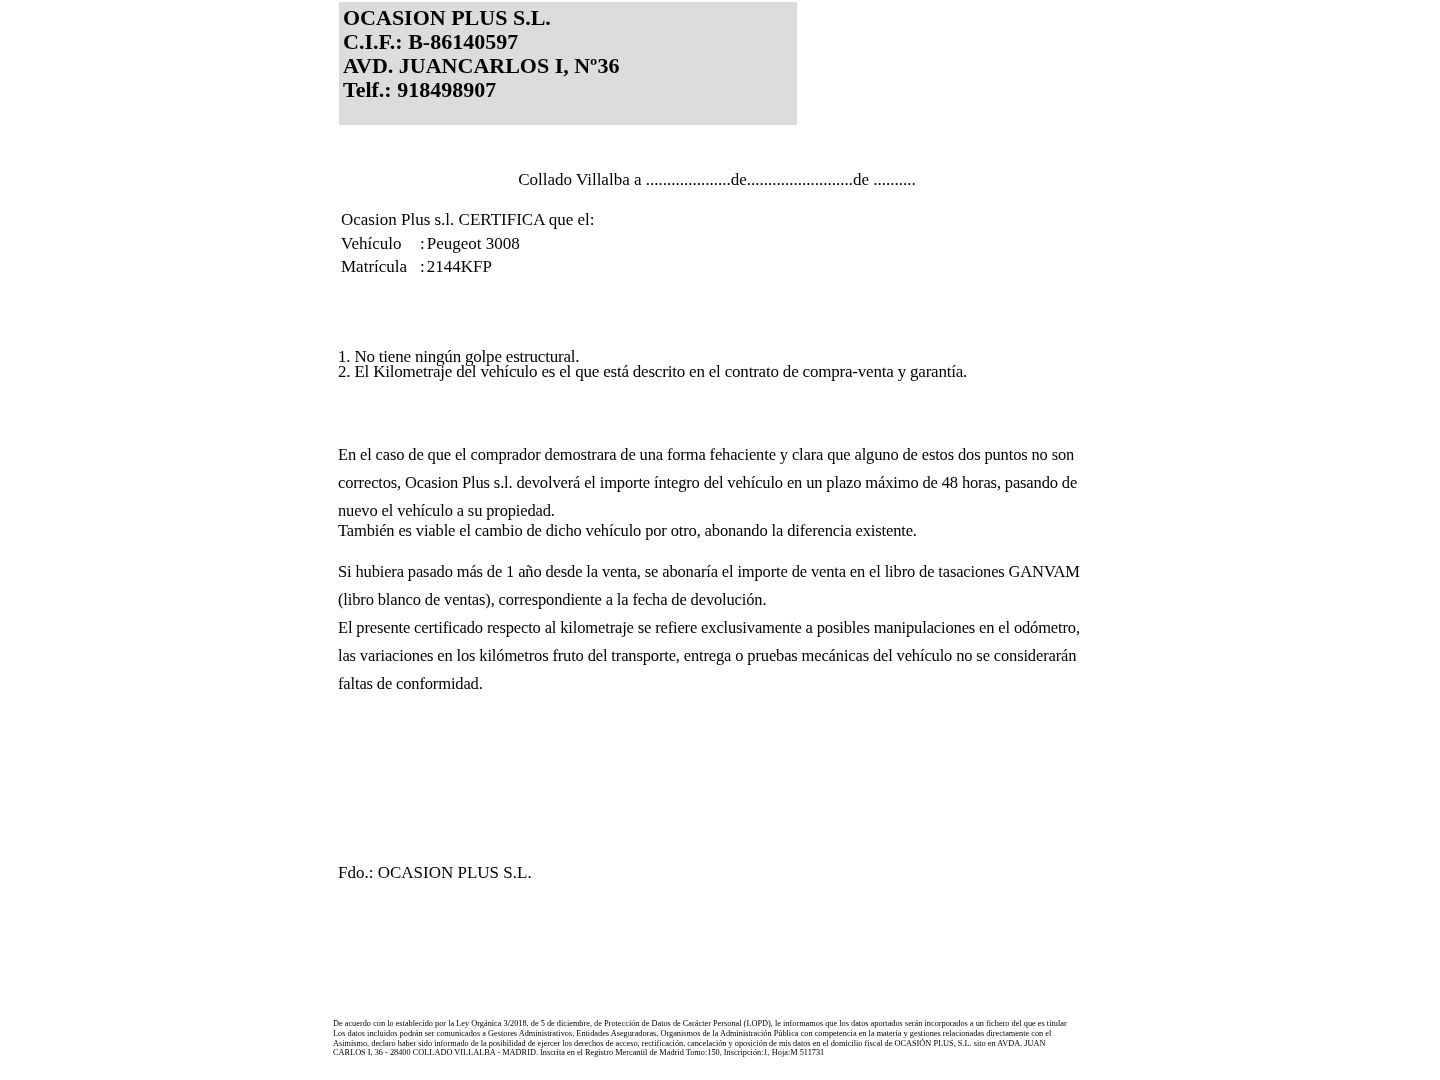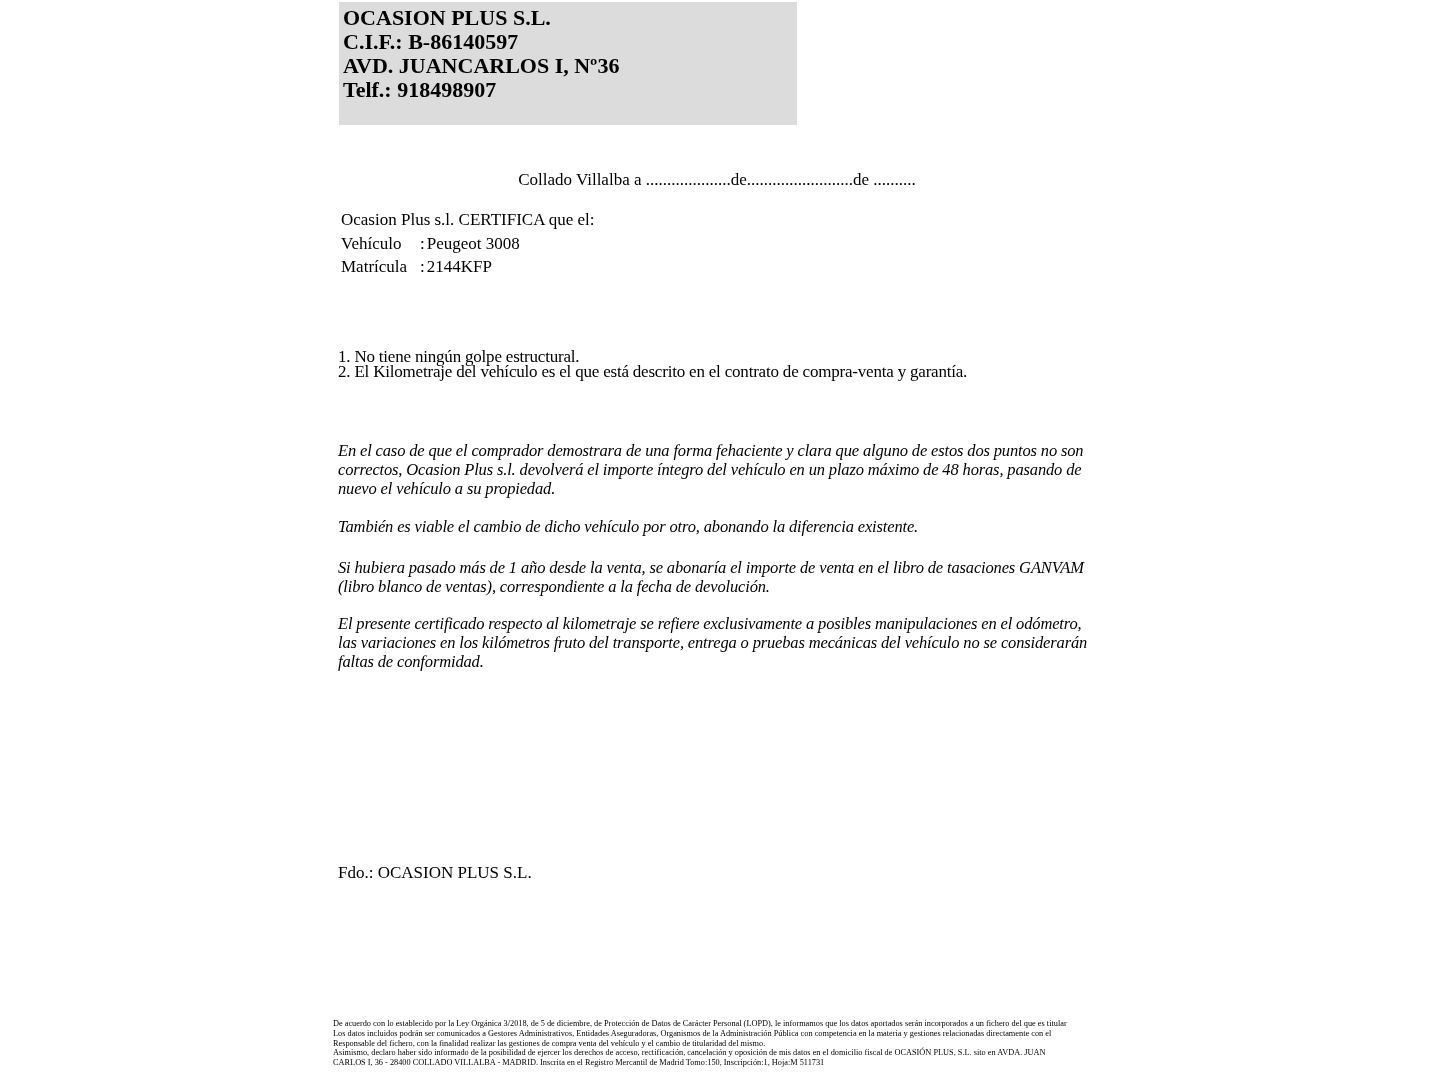--- a/index.html
+++ b/index.html
@@ -49,23 +49,22 @@
     letter-spacing: -0.2px;
     white-space: nowrap;
   }
   .point-1 { top: 312px; margin-top: 35px; }
   .point-2 { top: 362px; }
   .para {
     position: absolute;
     left: 338px;
     width: 763px;
     font-size: 16.5px;
-    line-height: 19px;
+    line-height: 28px;
     letter-spacing: -0.15px;
-    font-style: italic;
   }
   .para-1 { top: 441px; }
   .para-2 { top: 517px; }
   .para-3 { top: 558px; }
   .para-4 { top: 614px; }
   .signature {
     position: absolute;
     left: 338px; top: 863px;
     font-size: 17px;
   }
@@ -112,18 +111,17 @@
   <div class="para para-1">En el caso de que el comprador demostrara de una forma fehaciente y clara que alguno de estos dos puntos no son correctos, Ocasion Plus s.l. devolverá el importe íntegro del vehículo en un plazo máximo de 48 horas, pasando de nuevo el vehículo a su propiedad.</div>
   <div class="para para-2">También es viable el cambio de dicho vehículo por otro, abonando la diferencia existente.</div>
   <div class="para para-3">Si hubiera pasado más de 1 año desde la venta, se abonaría el importe de venta en el libro de tasaciones GANVAM (libro blanco de ventas), correspondiente a la fecha de devolución.</div>
   <div class="para para-4">El presente certificado respecto al kilometraje se refiere exclusivamente a posibles manipulaciones en el odómetro, las variaciones en los kilómetros fruto del transporte, entrega o pruebas mecánicas del vehículo no se considerarán faltas de conformidad.</div>
 
   <div class="signature">Fdo.: OCASION PLUS S.L.</div>
 
   <div class="legal-footer">
     <div>De acuerdo con lo establecido por la Ley Orgánica 3/2018, de 5 de diciembre, de Protección de Datos de Carácter Personal (LOPD), le informamos que los datos aportados serán incorporados a un fichero del que es titular</div>
     <div>Los datos incluidos podrán ser comunicados a Gestores Administrativos, Entidades Aseguradoras, Organismos de la Administración Pública con competencia en la materia y gestiones relacionadas directamente con el</div>
-    <div>Responsable del fichero, con la finalidad realizar las gestiones de compra venta del vehículo y el cambio de titularidad del mismo.</div>
     <div>Asimismo, declaro haber sido informado de la posibilidad de ejercer los derechos de acceso, rectificación, cancelación y oposición de mis datos en el domicilio fiscal de OCASIÓN PLUS, S.L. sito en AVDA. JUAN</div>
     <div>CARLOS I, 36 - 28400 COLLADO VILLALBA - MADRID. Inscrita en el Registro Mercantil de Madrid Tomo:150, Inscripción:1, Hoja:M 511731</div>
   </div>
 
 </div>
 
 </body></html>

